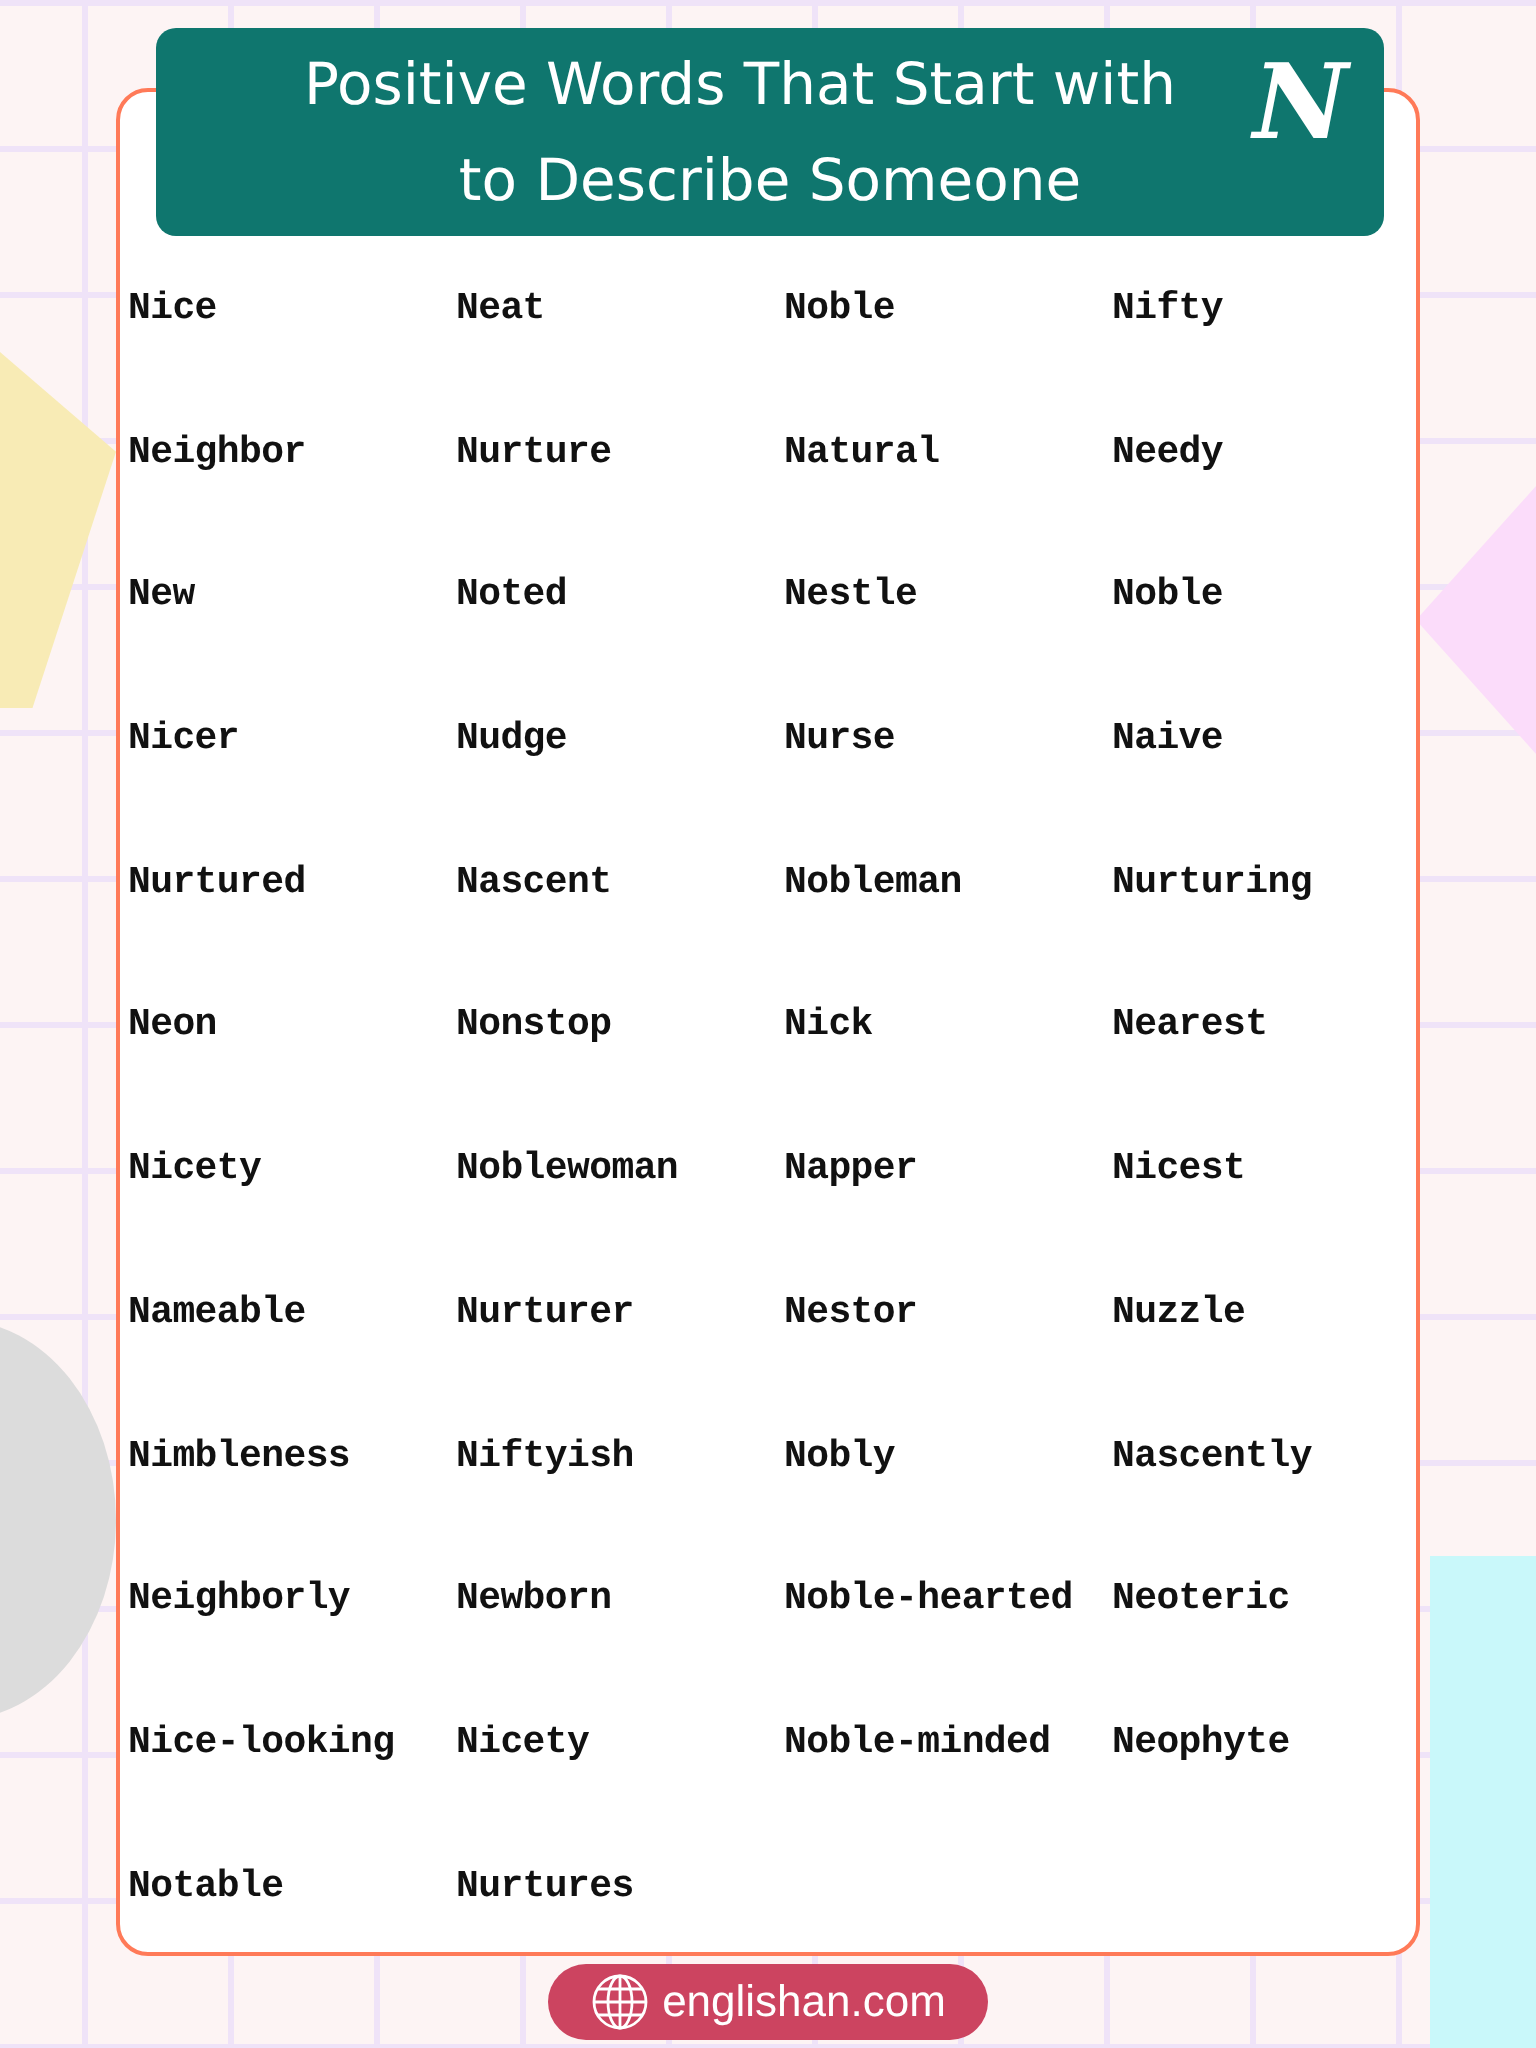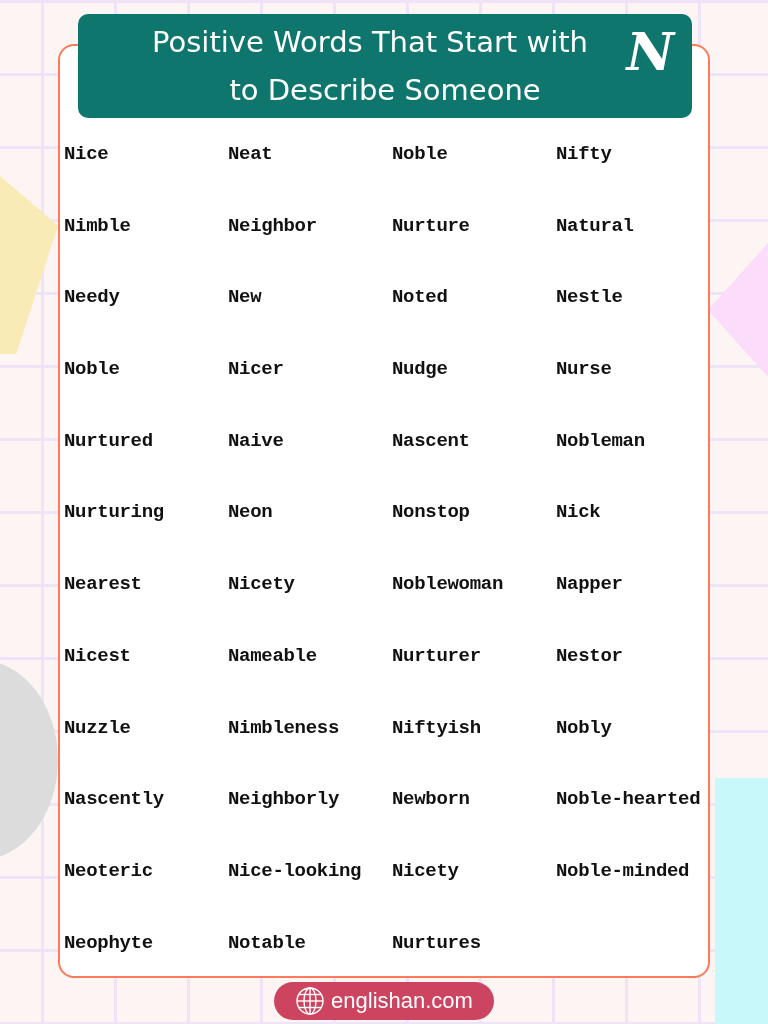--- a/index.html
+++ b/index.html
@@ -86,34 +86,33 @@
   <span class="line1">Positive Words That Start with</span>
   <span class="letter">N</span>
   <span class="line2">to Describe Someone</span>
 </div>
 
 <div class="words">
   <span class="word">Nice</span>
   <span class="word">Neat</span>
   <span class="word">Noble</span>
   <span class="word">Nifty</span>
-  <span class="word">Nimble</span>
   <span class="word">Neighbor</span>
   <span class="word">Nurture</span>
   <span class="word">Natural</span>
   <span class="word">Needy</span>
   <span class="word">New</span>
   <span class="word">Noted</span>
   <span class="word">Nestle</span>
   <span class="word">Noble</span>
   <span class="word">Nicer</span>
   <span class="word">Nudge</span>
   <span class="word">Nurse</span>
+  <span class="word">Naive</span>
   <span class="word">Nurtured</span>
-  <span class="word">Naive</span>
   <span class="word">Nascent</span>
   <span class="word">Nobleman</span>
   <span class="word">Nurturing</span>
   <span class="word">Neon</span>
   <span class="word">Nonstop</span>
   <span class="word">Nick</span>
   <span class="word">Nearest</span>
   <span class="word">Nicety</span>
   <span class="word">Noblewoman</span>
   <span class="word">Napper</span>

